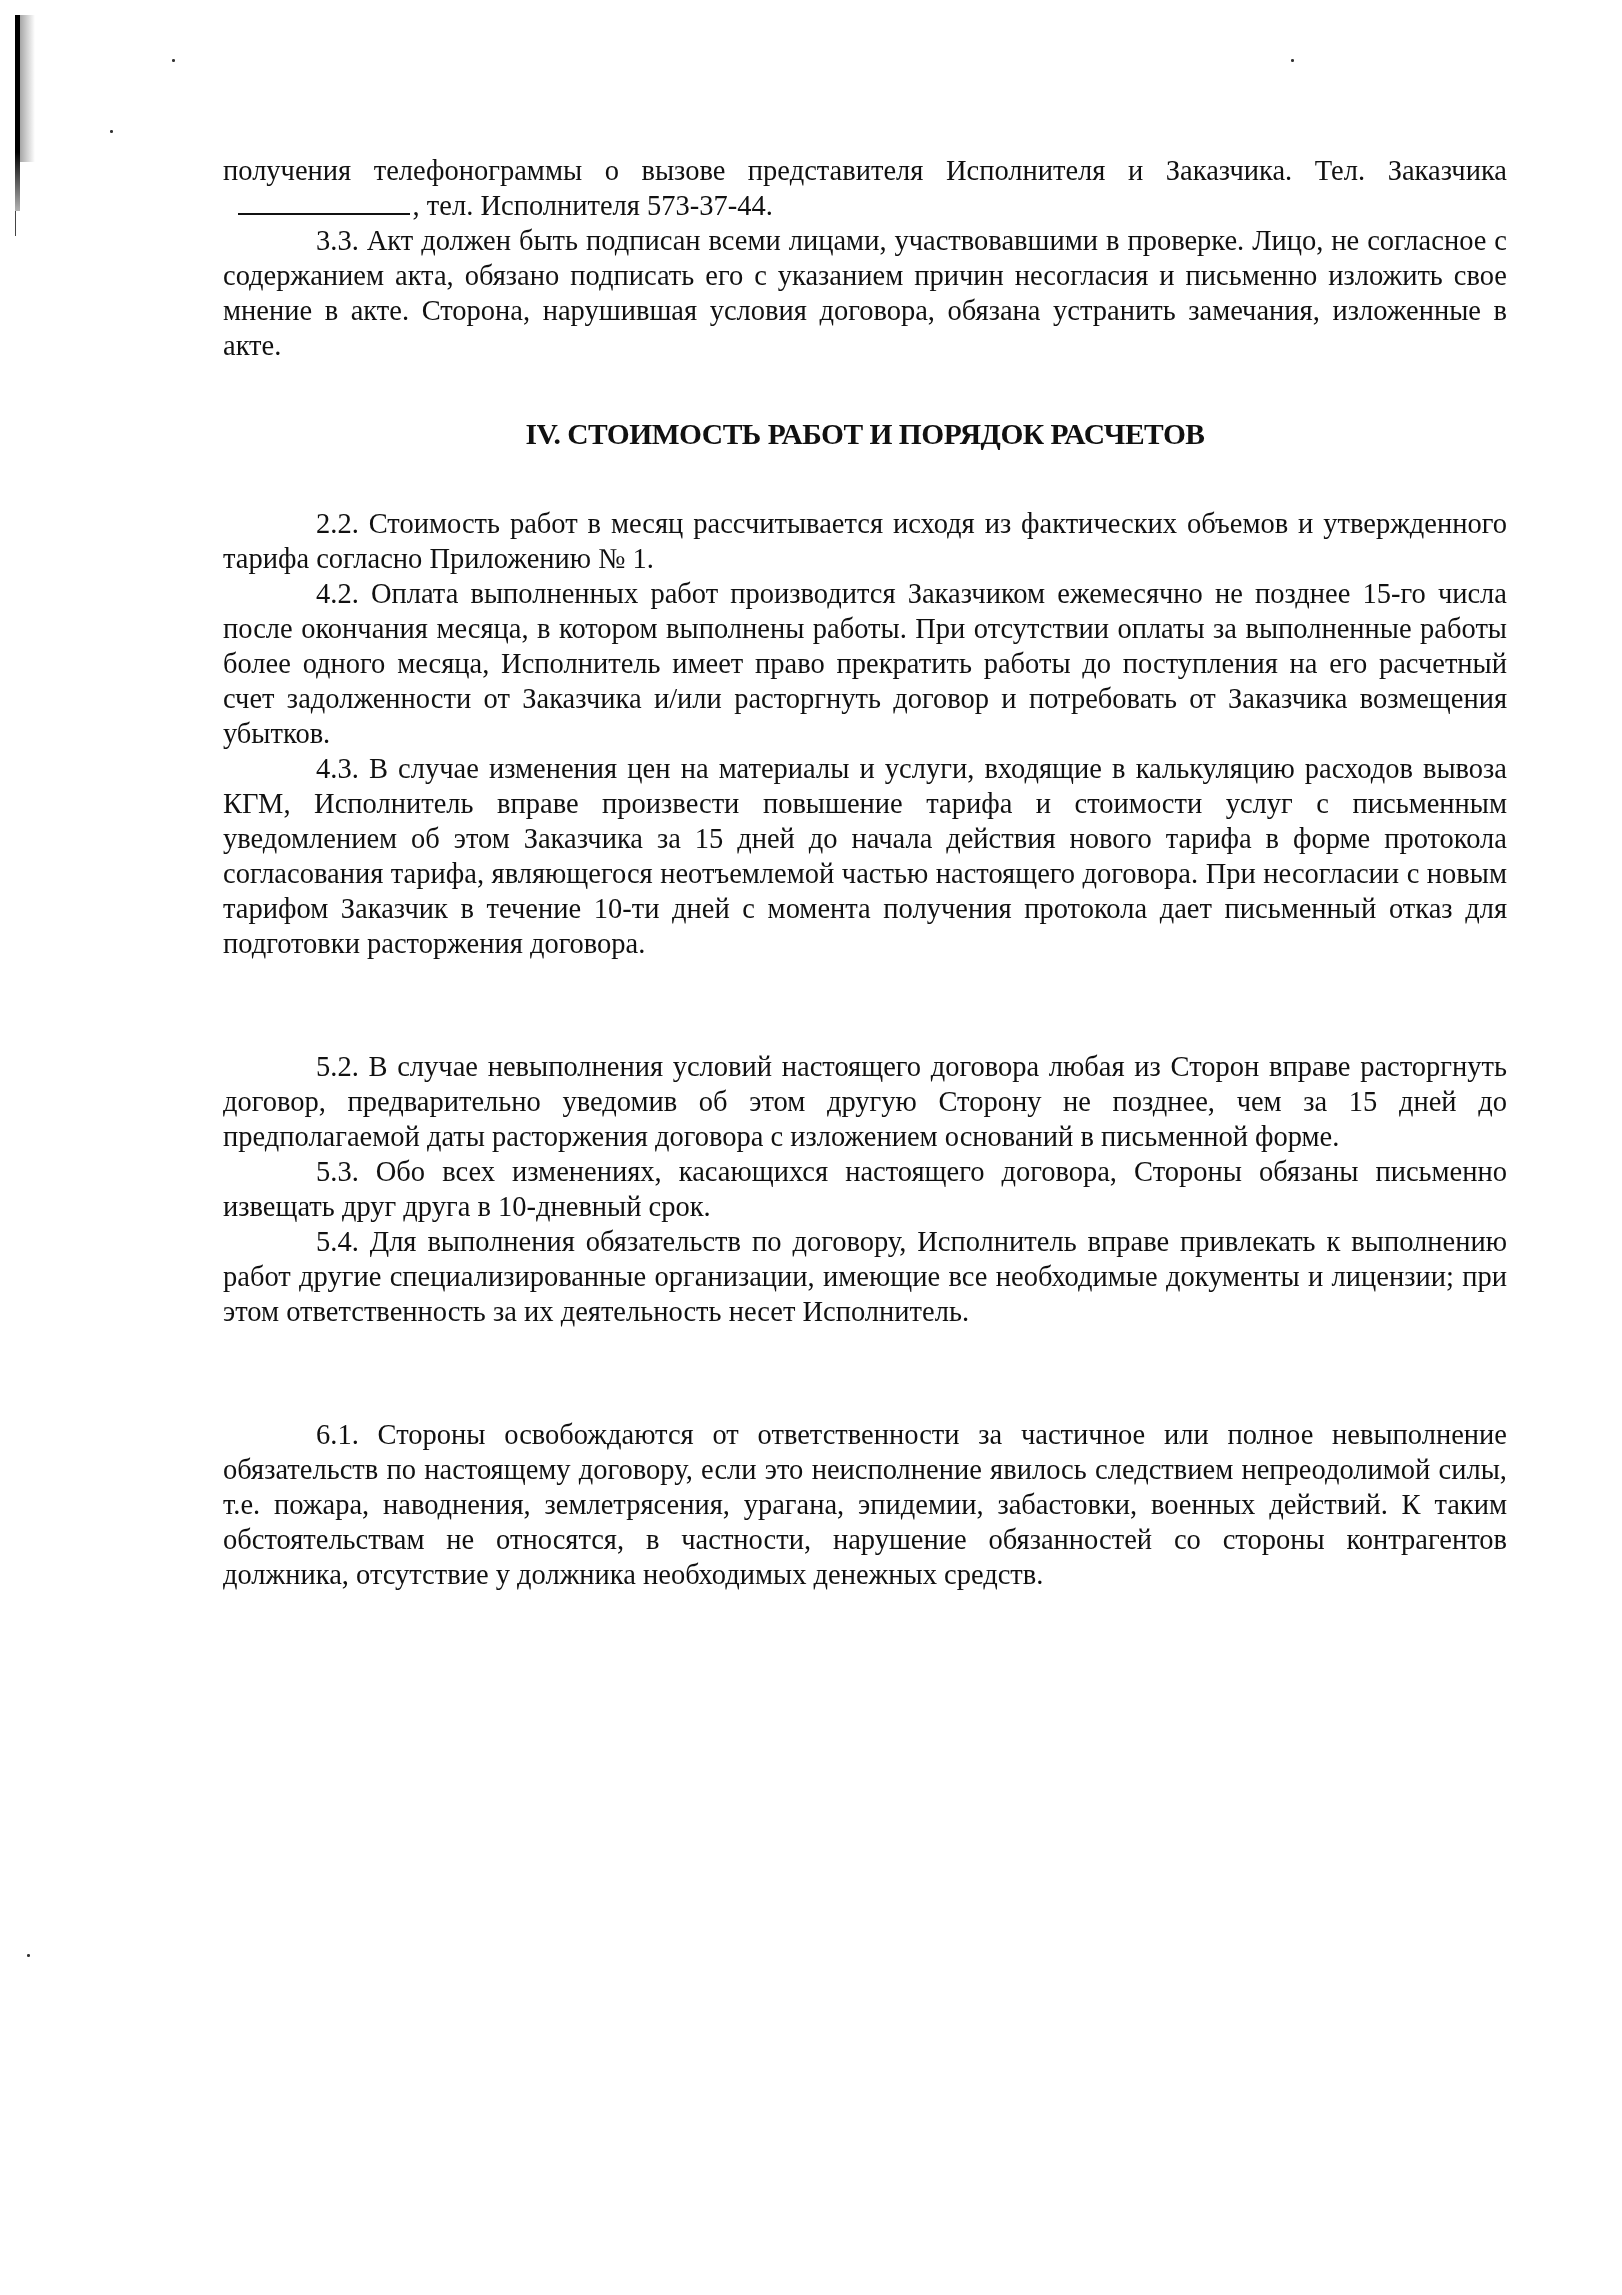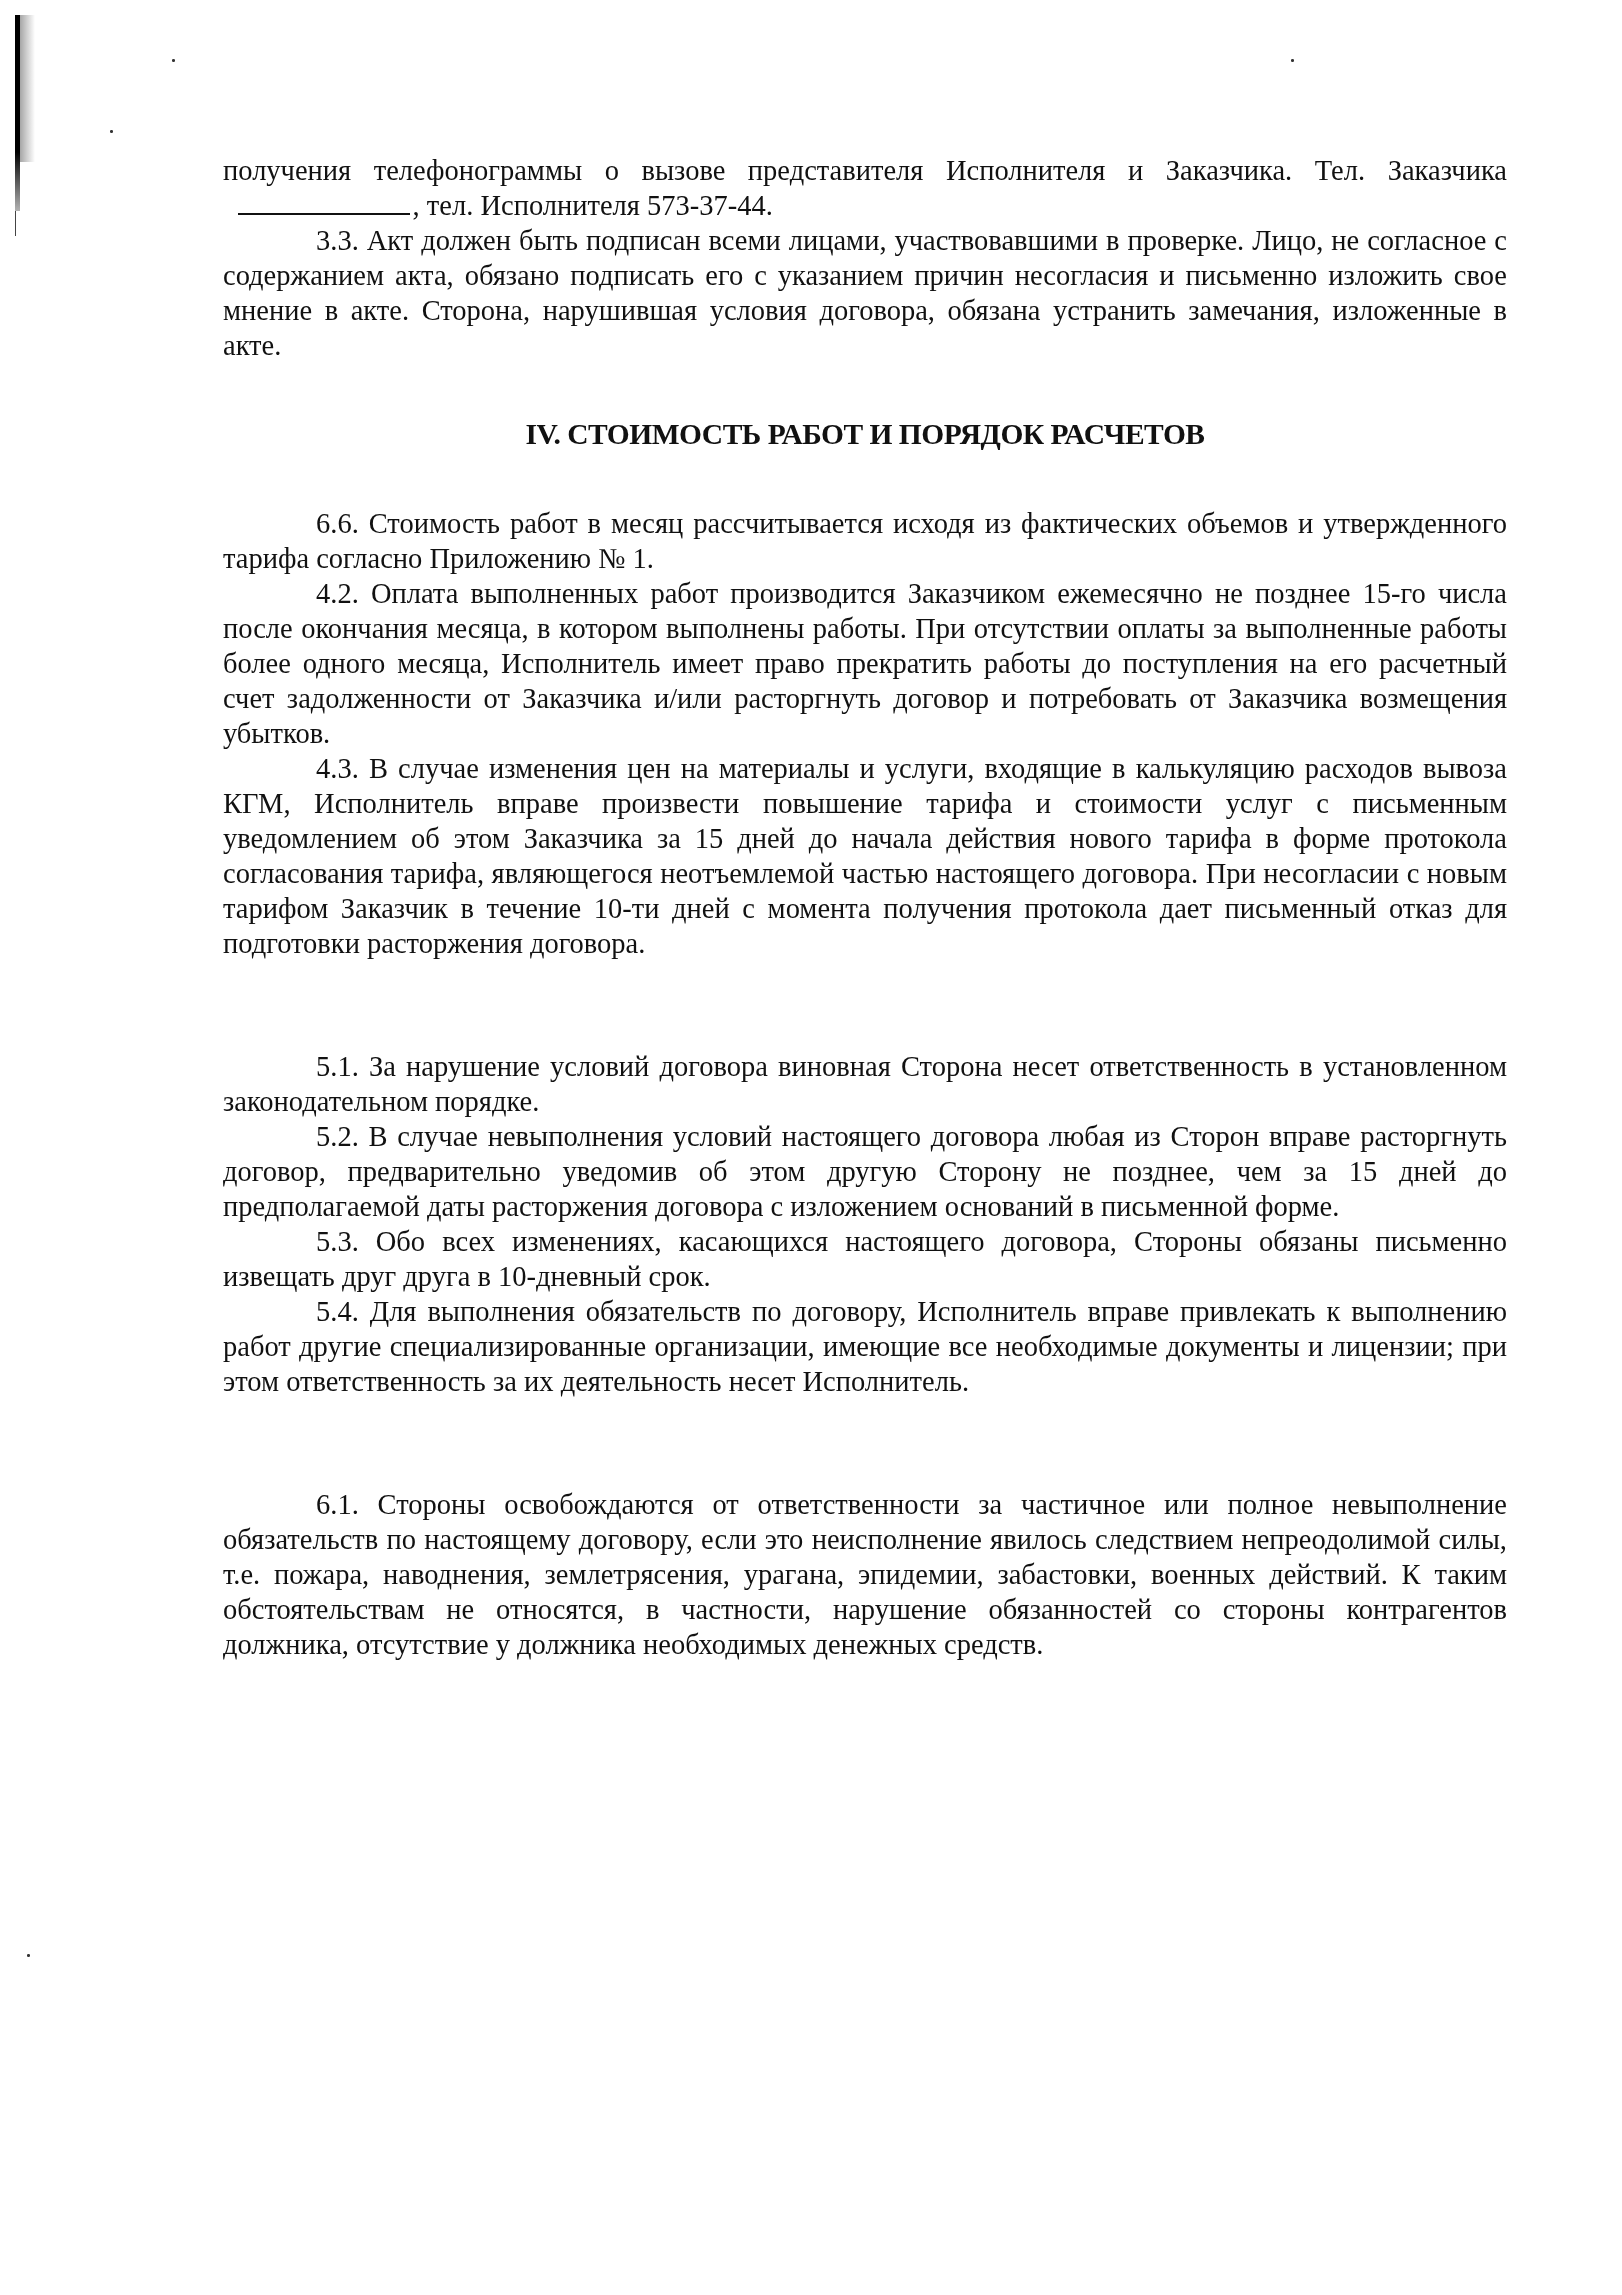--- a/index.html
+++ b/index.html
@@ -92,27 +92,26 @@
 <div class="speck" style="left:27px;top:1954px;"></div>
 
 <div class="page">
 
   <p><span>получения телефонограммы о вызове представителя Исполнителя и Заказчика. Тел. Заказчика</span><span class="blank"></span><span>, тел. Исполнителя  573-37-44.</span></p>
   <p class="indent">3.3. Акт должен быть подписан всеми лицами, участвовавшими в проверке. Лицо, не согласное с содержанием акта, обязано подписать его с указанием причин несогласия и письменно изложить свое мнение в акте. Сторона, нарушившая условия договора, обязана устранить замечания, изложенные в акте.</p>
 
   <div class="gap-h-top"></div>
   <h2>IV. СТОИМОСТЬ РАБОТ И ПОРЯДОК РАСЧЕТОВ</h2>
   <div class="gap-h-bot"></div>
-  <p class="indent">6.6. Стоимость работ в месяц рассчитывается исходя из фактических объемов и утвержденного тарифа согласно Приложению № 1.</p>
+  <p class="indent">2.2. Стоимость работ в месяц рассчитывается исходя из фактических объемов и утвержденного тарифа согласно Приложению № 1.</p>
   <p class="indent">4.2. Оплата выполненных работ производится Заказчиком ежемесячно не позднее 15-го числа после окончания месяца, в котором выполнены работы. При отсутствии оплаты за выполненные работы более одного месяца, Исполнитель имеет право прекратить работы до поступления на его расчетный счет задолженности от Заказчика и/или расторгнуть договор и потребовать от Заказчика возмещения убытков.</p>
   <p class="indent">4.3. В случае изменения  цен на материалы и услуги, входящие в калькуляцию расходов вывоза КГМ, Исполнитель вправе произвести повышение тарифа и стоимости услуг с письменным уведомлением об этом Заказчика за 15 дней до начала действия нового тарифа в форме протокола согласования тарифа, являющегося неотъемлемой частью настоящего договора. При несогласии с новым тарифом Заказчик в течение 10-ти дней с момента получения протокола дает письменный отказ для подготовки расторжения договора.</p>
 
   <div class="gap-h-top"></div>
   <div class="gap-h-bot"></div>
-  <p class="indent">5.1. За нарушение условий договора виновная Сторона несет ответственность в установленном законодательном порядке.</p>
   <p class="indent">5.2. В случае невыполнения условий настоящего договора любая из Сторон  вправе расторгнуть договор, предварительно уведомив об этом другую Сторону не позднее, чем за 15 дней до предполагаемой даты расторжения договора с изложением оснований в письменной форме.</p>
   <p class="indent">5.3. Обо всех изменениях, касающихся настоящего договора, Стороны обязаны письменно извещать  друг друга в 10-дневный срок.</p>
   <p class="indent">5.4. Для выполнения обязательств по договору, Исполнитель вправе привлекать к выполнению работ другие специализированные  организации, имеющие все необходимые документы и лицензии; при  этом ответственность за их деятельность несет Исполнитель.</p>
 
   <div class="gap-h-top"></div>
   <div class="gap-h-bot"></div>
   <p class="indent">6.1. Стороны освобождаются от ответственности за частичное или полное невыполнение обязательств по настоящему договору, если это неисполнение явилось следствием непреодолимой силы, т.е. пожара, наводнения, землетрясения, урагана, эпидемии, забастовки, военных действий. К таким обстоятельствам не относятся, в частности, нарушение обязанностей со стороны контрагентов должника, отсутствие у должника необходимых денежных средств.</p>
 
 </div>
 

